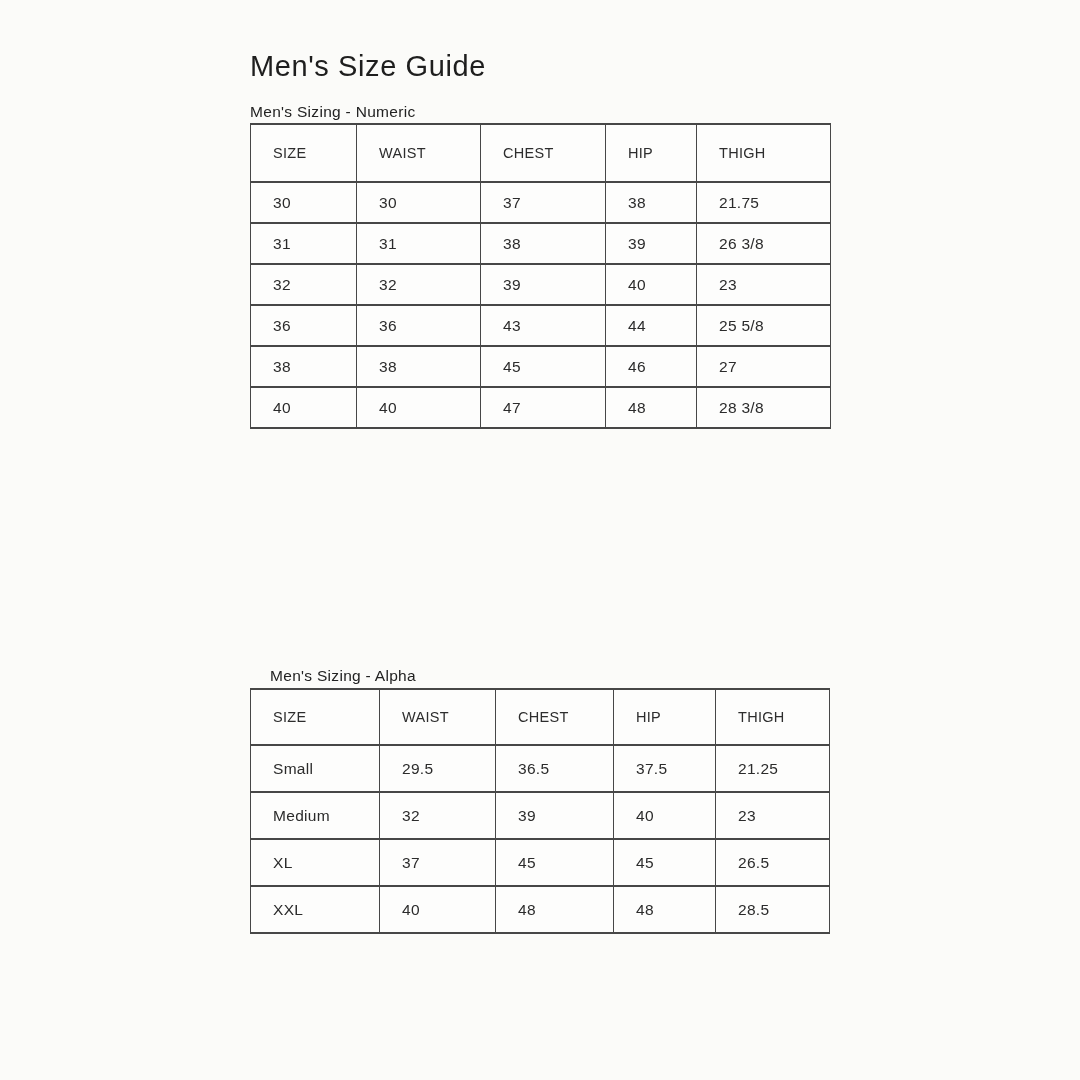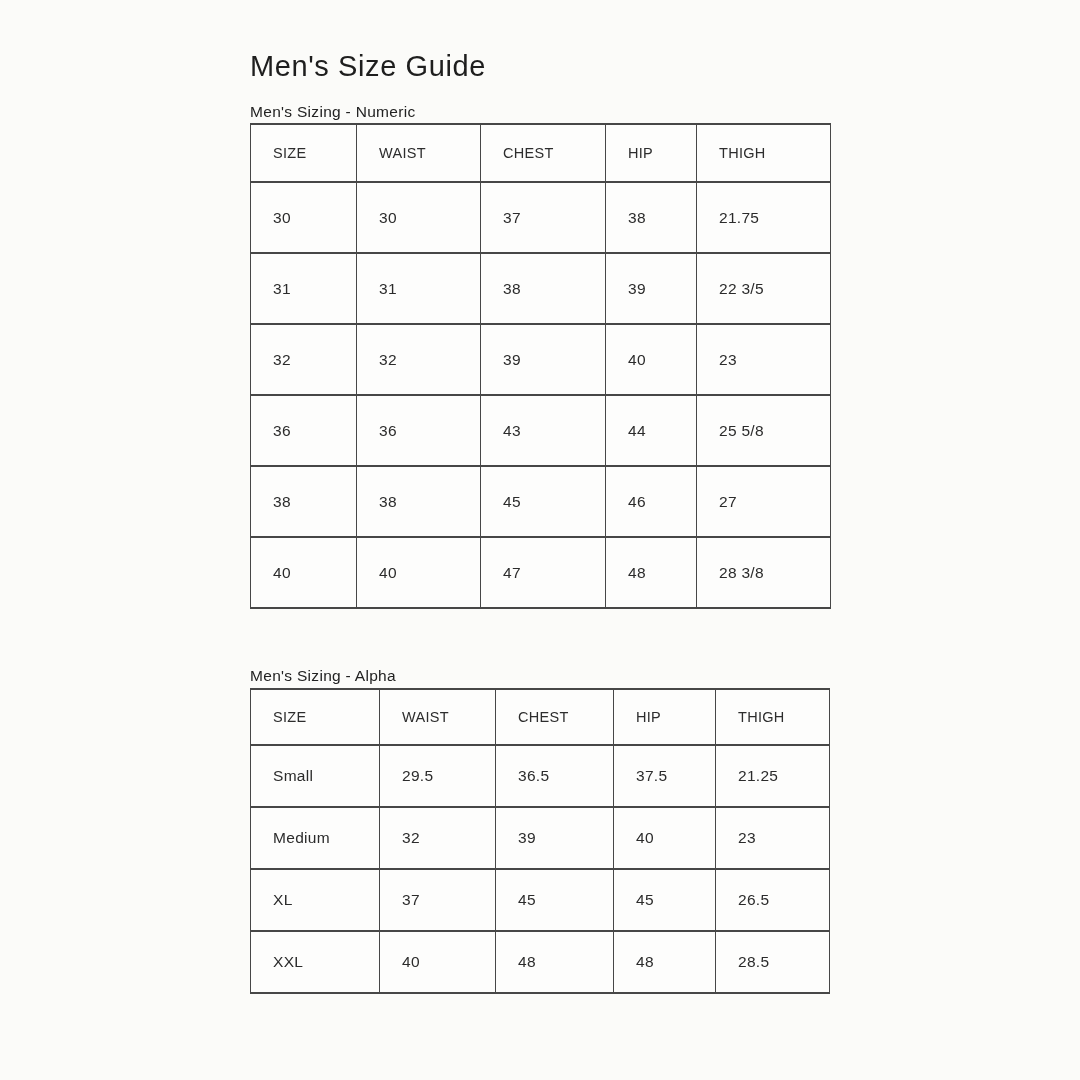--- a/index.html
+++ b/index.html
@@ -28,21 +28,21 @@
     text-align: right;
   }
   .table-label {
     position: absolute;
     left: 250px;
     font-size: 15.5px;
     letter-spacing: 0.3px;
     color: #222222;
   }
   .label-numeric { top: 103px; }
-  .label-alpha   { top: 667px; }
+  .label-alpha   { top: 667px; margin-left: 20px; }
 
   table.size-table {
     position: absolute;
     left: 250px;
     border-collapse: collapse;
     table-layout: fixed;
     background: #fdfdfc;
   }
   .table-numeric { top: 123px; width: 580px; }
   .table-alpha   { top: 688px; width: 579px; }
@@ -62,23 +62,23 @@
   }
   table.size-table th {
     font-size: 14.5px;
     color: #2d2d2d;
   }
   table.size-table td {
     font-size: 15.5px;
     color: #2b2b2b;
   }
   .table-numeric thead tr { height: 58px; }
-  .table-numeric tbody tr { height: 71px; }
+  .table-numeric tbody tr { height: 41px; }
   .table-alpha thead tr { height: 56px; }
-  .table-alpha tbody tr { height: 62px; }
+  .table-alpha tbody tr { height: 47px; }
 </style>
 </head>
 <body>
 
 <div class="page">
 
   <h1 class="page-title">Men's Size Guide</h1>
 
   <div class="table-label label-numeric">Men's Sizing - Numeric</div>
 
@@ -105,21 +105,21 @@
           <td>30</td>
           <td>37</td>
           <td>38</td>
           <td>21.75</td>
         </tr>
         <tr>
           <td>31</td>
           <td>31</td>
           <td>38</td>
           <td>39</td>
-          <td>22 3/5</td>
+          <td>26 3/8</td>
         </tr>
         <tr>
           <td>32</td>
           <td>32</td>
           <td>39</td>
           <td>40</td>
           <td>23</td>
         </tr>
         <tr>
           <td>36</td>

